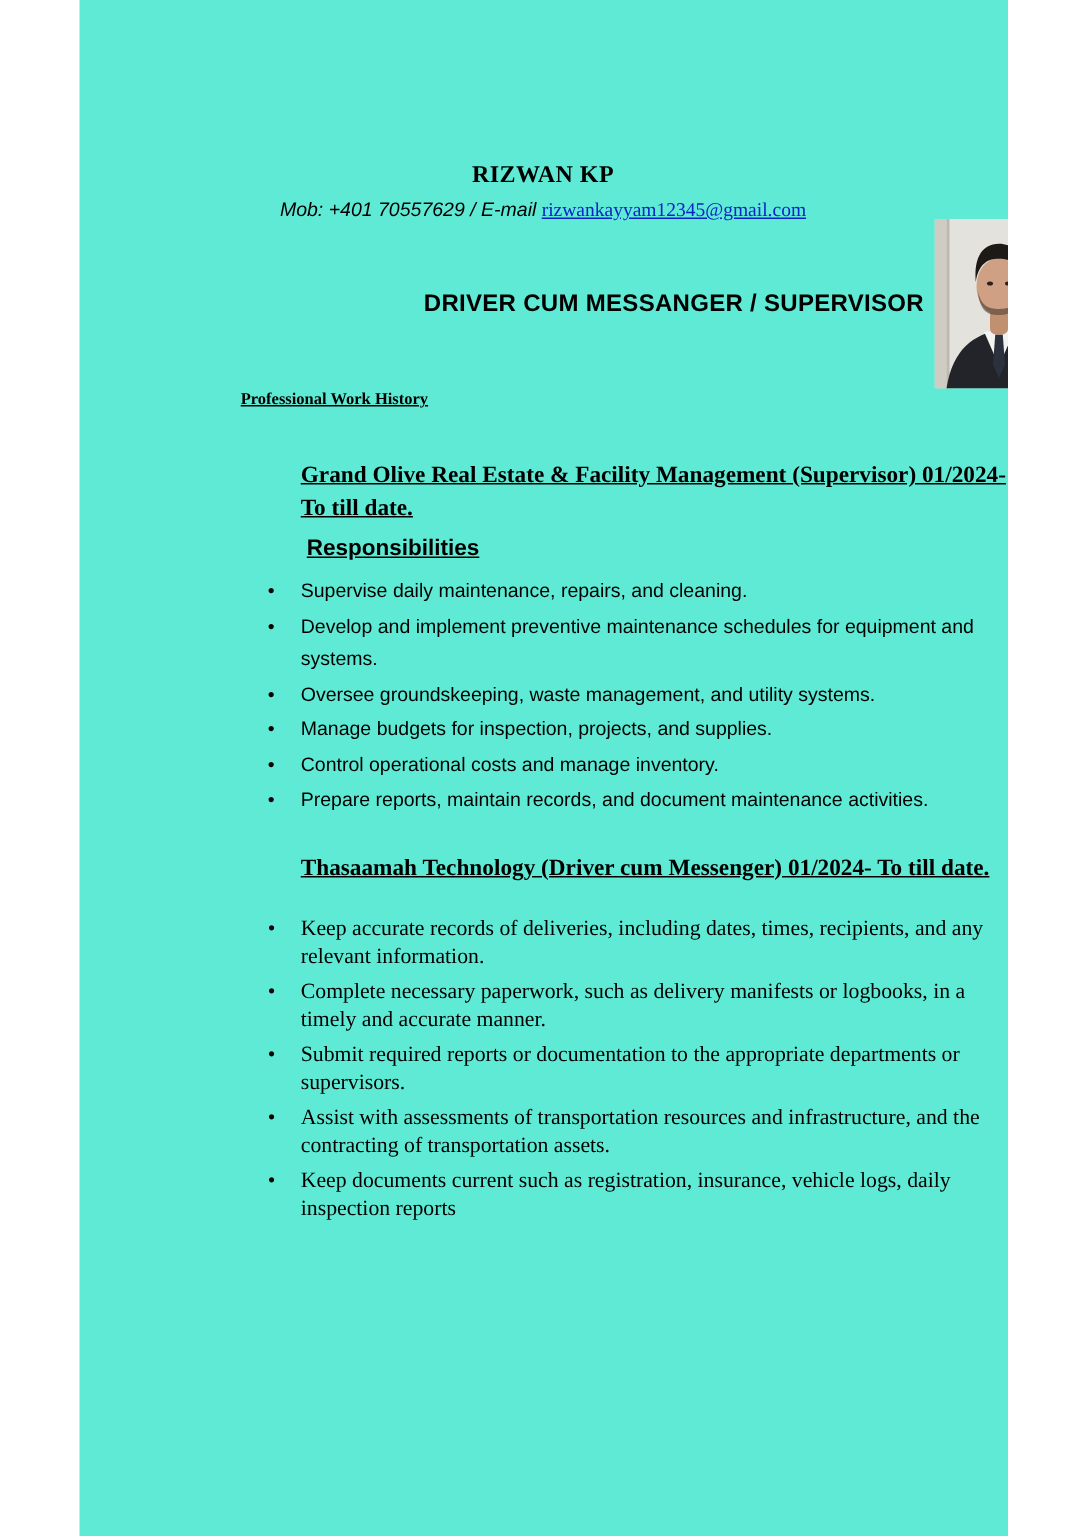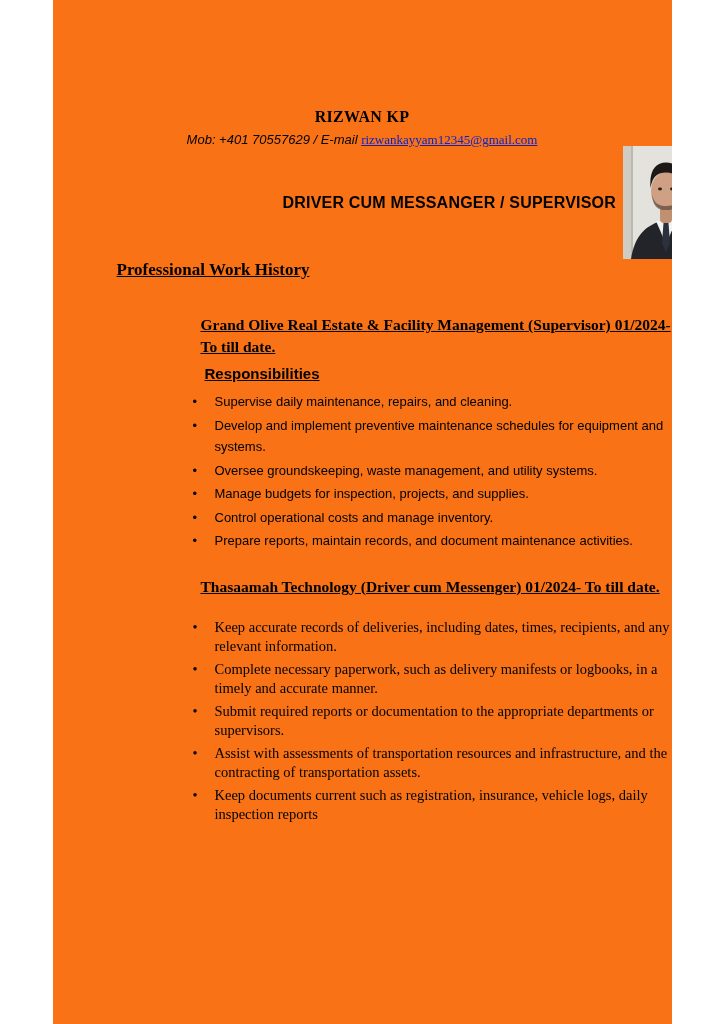--- a/index.html
+++ b/index.html
@@ -2,21 +2,21 @@
 <html><head>
 <meta charset="utf-8">
 <style>
   * { margin:0; padding:0; box-sizing:border-box; }
   html,body { background:#ffffff; }
   body { font-family:"Liberation Serif", serif; color:#000; }
   .page {
     position:relative;
     width:619px; height:1024px;
     margin:0 auto;
-    background:#f97316;
+    background:#5eead4;
     overflow:hidden;
   }
   .name {
     padding-top:108px;
     text-align:center;
     font-family:"Liberation Serif", serif;
     font-weight:bold;
     font-size:16px;
     letter-spacing:.3px;
   }
@@ -44,24 +44,24 @@
     letter-spacing:.2px;
   }
   .photo {
     position:absolute;
     left:570px; top:146px;
     width:86px; height:113px;
     display:block;
   }
   .work-history {
     margin-top:48px;
-    margin-left:64px;
+    margin-left:108px;
     font-family:"Liberation Serif", serif;
     font-weight:bold;
-    font-size:17px;
+    font-size:11px;
     text-decoration:underline;
   }
   .job-heading {
     margin-top:34px;
     margin-left:148px;
     max-width:535px;
     font-family:"Liberation Serif", serif;
     font-weight:bold;
     font-size:15.5px;
     line-height:22px;
@@ -80,21 +80,20 @@
   }
   ul.bullets {
     list-style:none;
     margin-top:8px;
     margin-left:148px;
   }
   ul.bullets li {
     position:relative;
     padding-left:0;
     margin-bottom:2px;
-    margin-left:14px;
   }
   ul.bullets li::before {
     content:"\2022";
     position:absolute;
     left:-22px;
     top:0;
   }
   ul.bullets.sans {
     font-family:"Liberation Sans", sans-serif;
     font-size:13px;

